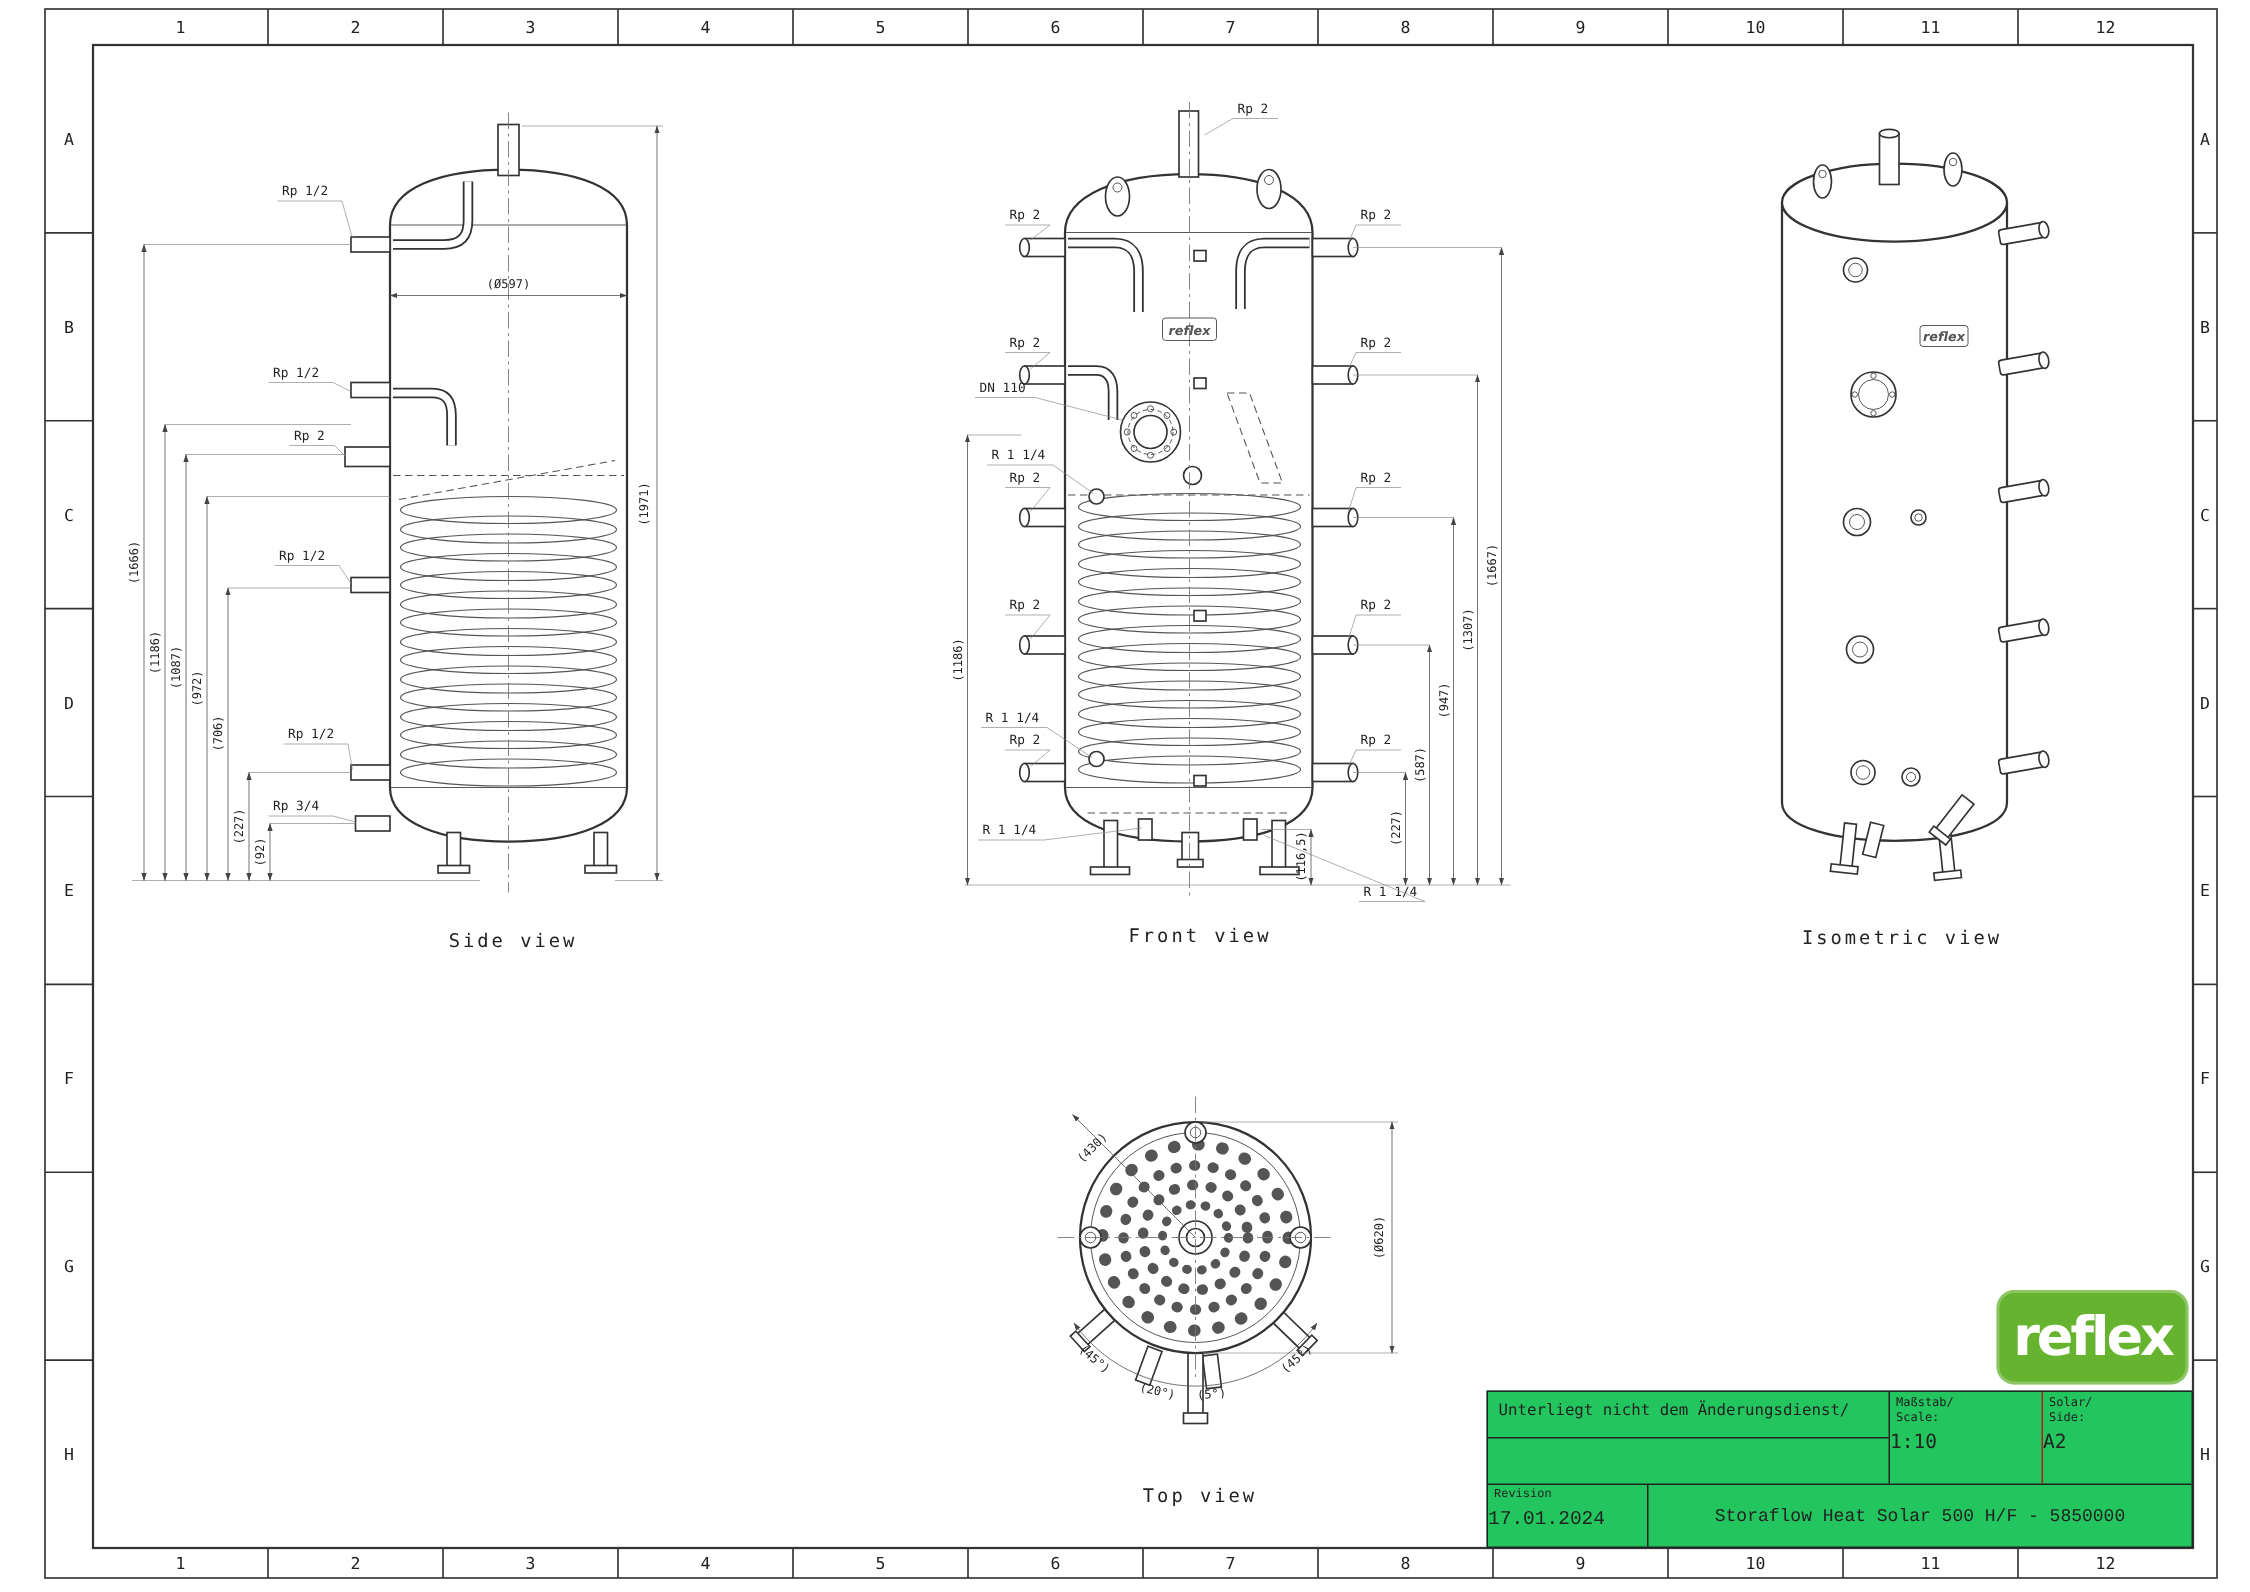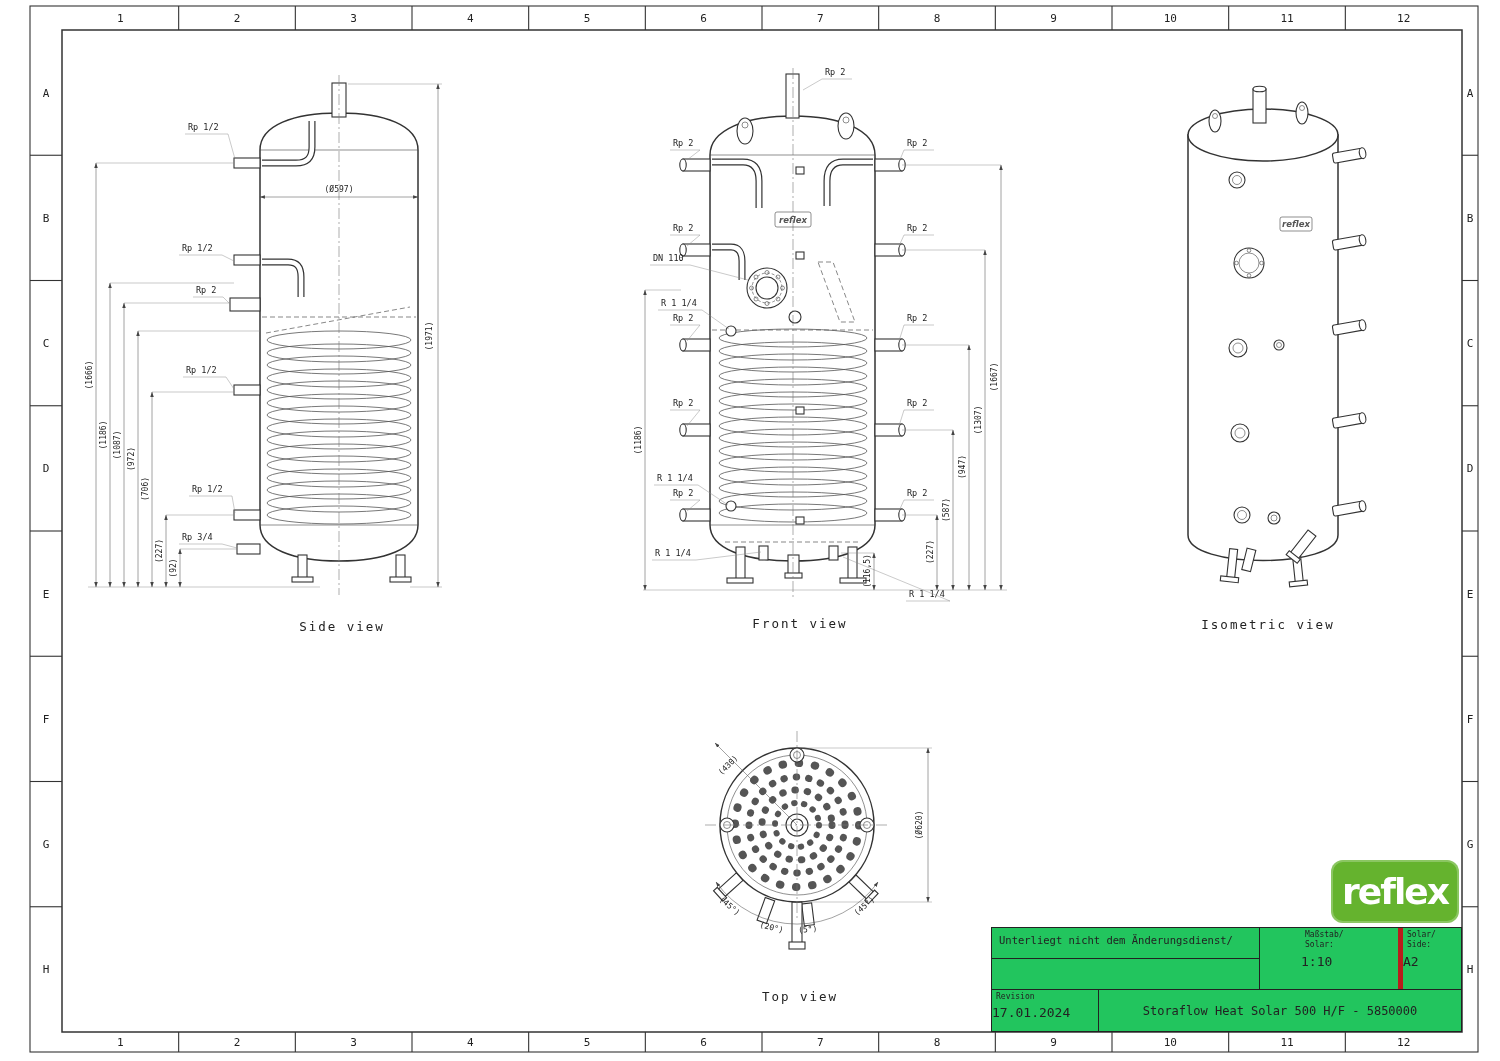--- a/index.html
+++ b/index.html
@@ -29,25 +29,25 @@
   .dimtxt { font-size:8px; fill:#222; text-anchor:middle; }
   .cap    { font-size:12.5px; fill:#222; text-anchor:middle; letter-spacing:2px; }
   .gridlbl{ font-size:11px; fill:#222; text-anchor:middle; font-family:"DejaVu Sans Mono", monospace; }
   .minilogo { font-size:8.5px; font-weight:bold; font-style:italic; fill:#555; text-anchor:middle;
               font-family:"DejaVu Sans", sans-serif; }
 
   
   #titleblock { position:absolute; left:991px; top:927px; width:471px; height:105px;
                 border:1.6px solid #222; background:#22c55e; font-family:"DejaVu Sans Mono", monospace; }
   .tb-row1 { display:flex; height:62px; border-bottom:1px solid #222; }
-  .tb-row2 { display:flex; height:41px; }
+  .tb-row2 { display:flex; height:41px;font-family:Liberation Mono, monospace; }
   .tb-note { width:268px; border-right:1px solid #222; font-size:10.5px; }
   .tb-note div { padding:6px 7px 0 7px; height:31px; }
   .tb-note div:first-child { border-bottom:1px solid #222; }
-  .tb-scale { width:102px; border-right:5px solid #b91c1c;margin-left:41px; }
+  .tb-scale { width:102px; border-right:1px solid #b91c1c; }
   .tb-format{ flex:1; }
   .tb-small { font-size:8px; line-height:1.3; padding:2px 4px 0 4px; color:#222; }
   .tb-val   { font-size:13px; margin-top:3px; }
   .tb-rev   { width:107px; border-right:1px solid #222; }
   .tb-title { flex:1; display:flex; align-items:center; justify-content:center; font-size:12px; }
 
   
   #reflex-logo { position:absolute; left:1331px; top:860px; width:128px; height:63px;
                  background:#65b32e; border-radius:12px; display:flex; align-items:center; justify-content:center;
                  box-shadow: inset 0 0 0 2px rgba(255,255,255,.25); }
@@ -562,21 +562,21 @@
   </svg>
 
   <div id="titleblock">
     <div class="tb-row1">
       <div class="tb-note">
         <div>Unterliegt nicht dem Änderungsdienst/</div>
       </div>
       <div class="tb-scale">
         <div class="tb-small">
           <span style="display:block">Maßstab/</span>
-          <span style="display:block">Solar:</span>
+          <span style="display:block">Scale:</span>
         </div>
         <div class="tb-val">1:10</div>
       </div>
       <div class="tb-format">
         <div class="tb-small">
           <span style="display:block">Solar/</span>
           <span style="display:block">Side:</span>
         </div>
         <div class="tb-val">A2</div>
       </div>

